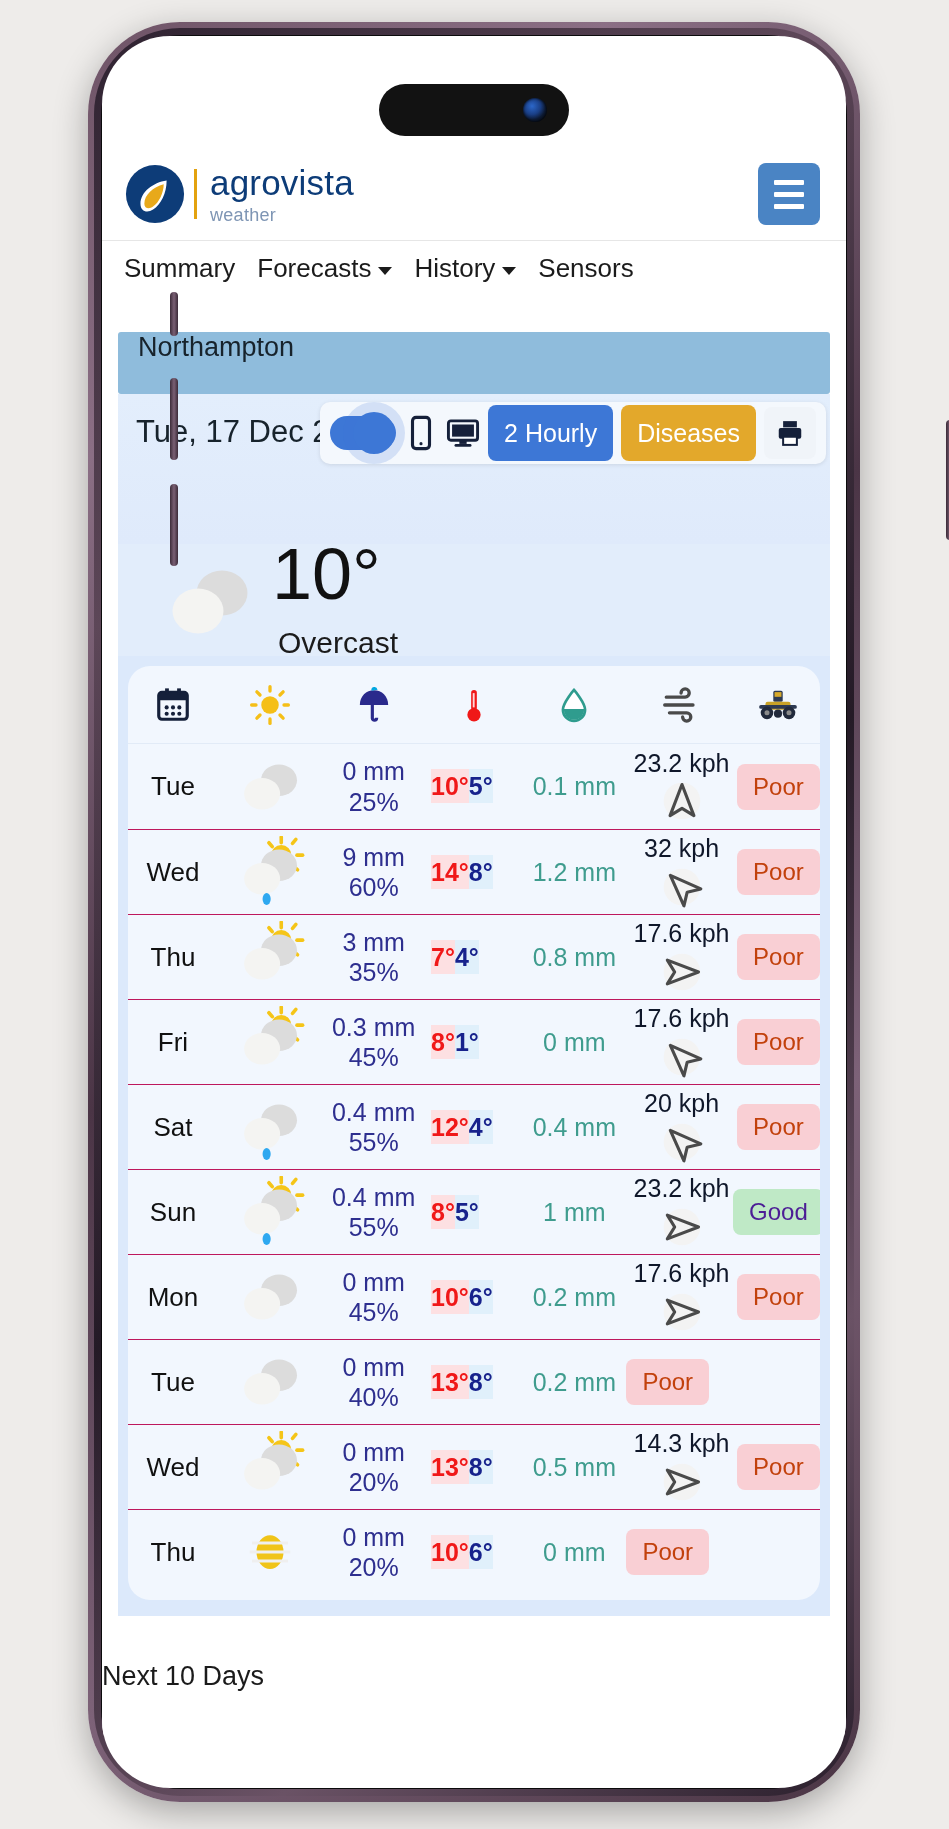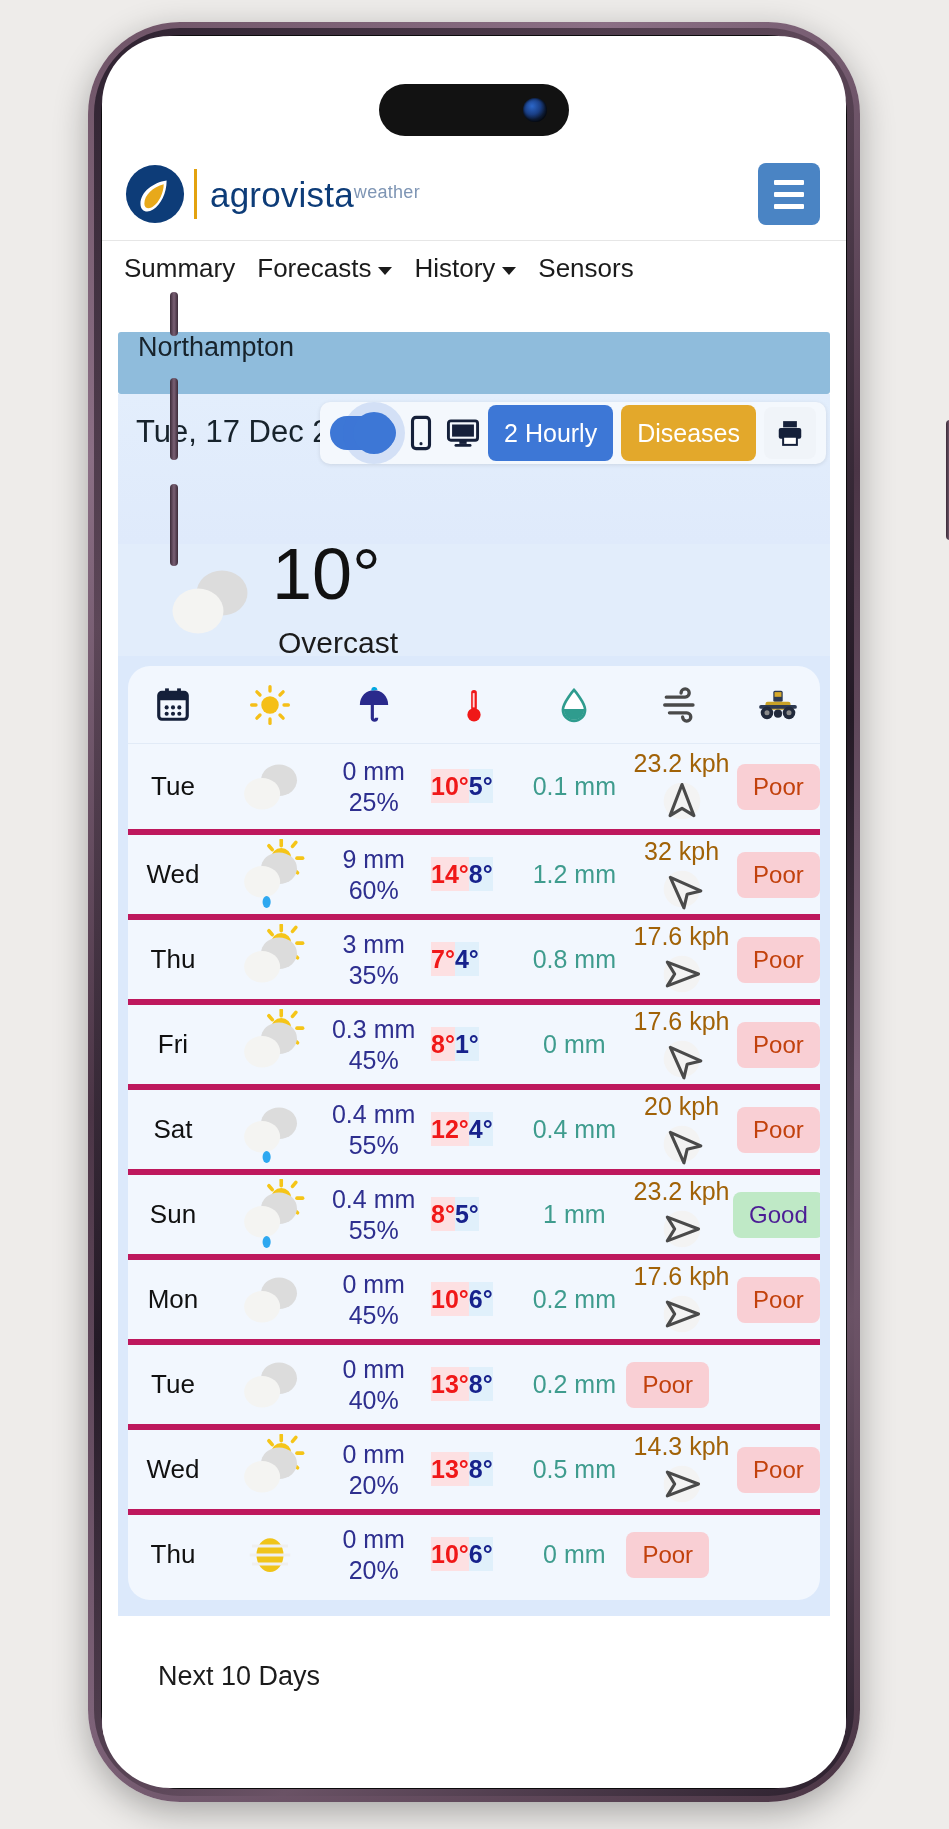--- a/index.html
+++ b/index.html
@@ -62,21 +62,21 @@
 
   
   .app-header {
     position: absolute; left: 0; top: 112px; width: 100%;
     height: 92px; display: flex; align-items: center;
     padding: 0 26px 0 22px; background: #fff;
   }
   .logo { display: flex; align-items: center; gap: 0; }
   .logo-mark { width: 62px; height: 62px; flex: none; }
   .logo-div { width: 3px; height: 50px; background: #e3a20f; margin: 0 13px 0 8px; }
-  .logo-text { display: flex; flex-direction: row; line-height: 1; }
+  .logo-text { display: flex; flex-direction: column; line-height: 1; }
   .logo-title { font-size: 35px; color: #0d3c78; letter-spacing: .2px; }
   .logo-sub { font-size: 18px; color: #7e95b4; margin-top: 6px; letter-spacing: .3px; }
   .hamburger {
     margin-left: auto; width: 62px; height: 62px; border-radius: 8px;
     background: #4a84c4; display: flex; flex-direction: column;
     align-items: center; justify-content: center; gap: 7px; border: none; cursor: pointer;
   }
   .hamburger i { display: block; width: 30px; height: 5px; background: #fff; border-radius: 1px; }
 
   
@@ -162,21 +162,21 @@
     border-radius: 22px; overflow: hidden;
   }
   .fc-head {
     display: flex; align-items: center; height: 78px;
     border-bottom: 1px solid #e2ebf7;
   }
   .fc-head > div { display: flex; align-items: center; justify-content: center; }
   .fc-row {
     display: flex; align-items: center; height: 85px;
   }
-  .fc-row + .fc-row { border-top: 6px solid #be185d; }
+  .fc-row + .fc-row { border-top: 1px solid #be185d; }
   .fc-row > div { display: flex; align-items: center; justify-content: center; }
 
   .c-day   { width: 13%; }
   .c-icon  { width: 15%; }
   .c-rain  { width: 15%; }
   .c-temp  { width: 14%; }
   .c-soil  { width: 15%; }
   .c-wind  { width: 16%; }
   .c-spray { width: 12%; }
 
@@ -187,32 +187,32 @@
   .temp-hi {
     width: 100%; text-align: center; background: #fde0e2; color: #f01818;
     font-size: 25px; font-weight: bold; padding: 3px 0;
   }
   .temp-lo {
     width: 100%; text-align: center; background: #e0f0fb; color: #17228c;
     font-size: 25px; font-weight: bold; padding: 3px 0;
   }
   .soil-val { font-size: 25px; color: #3f9c8e; }
   .wind-cell { flex-direction: column; line-height: 1.1; }
-  .wind-spd { font-size: 25px; color: #a16207; }
+  .wind-spd { font-size: 25px; color: #0f172a; }
   .wind-arrow { width: 44px; height: 44px; margin-top: 2px; }
   .badge {
     font-size: 24px; padding: 9px 16px; border-radius: 8px; white-space: nowrap;
   }
   .badge-poor { background: #f9cfd4; color: #c2410c; }
   .badge-good { background: #bfe9c6; color: #4c1d95; }
 
   
   .footer {
     position: absolute; left: 0; top: 1580px; width: 100%; height: 120px;
-    background: #fff; display: flex; align-items: center; padding-left: 56px;
+    background: #fff; display: flex; align-items: center; 
   }
   .footer span { font-size: 27px; color: #1b1b1b; }
 </style>
 </head>
 <body>
 
 <div class="stage">
 
   <div class="phone-outer">
     <div class="phone-band"></div>

